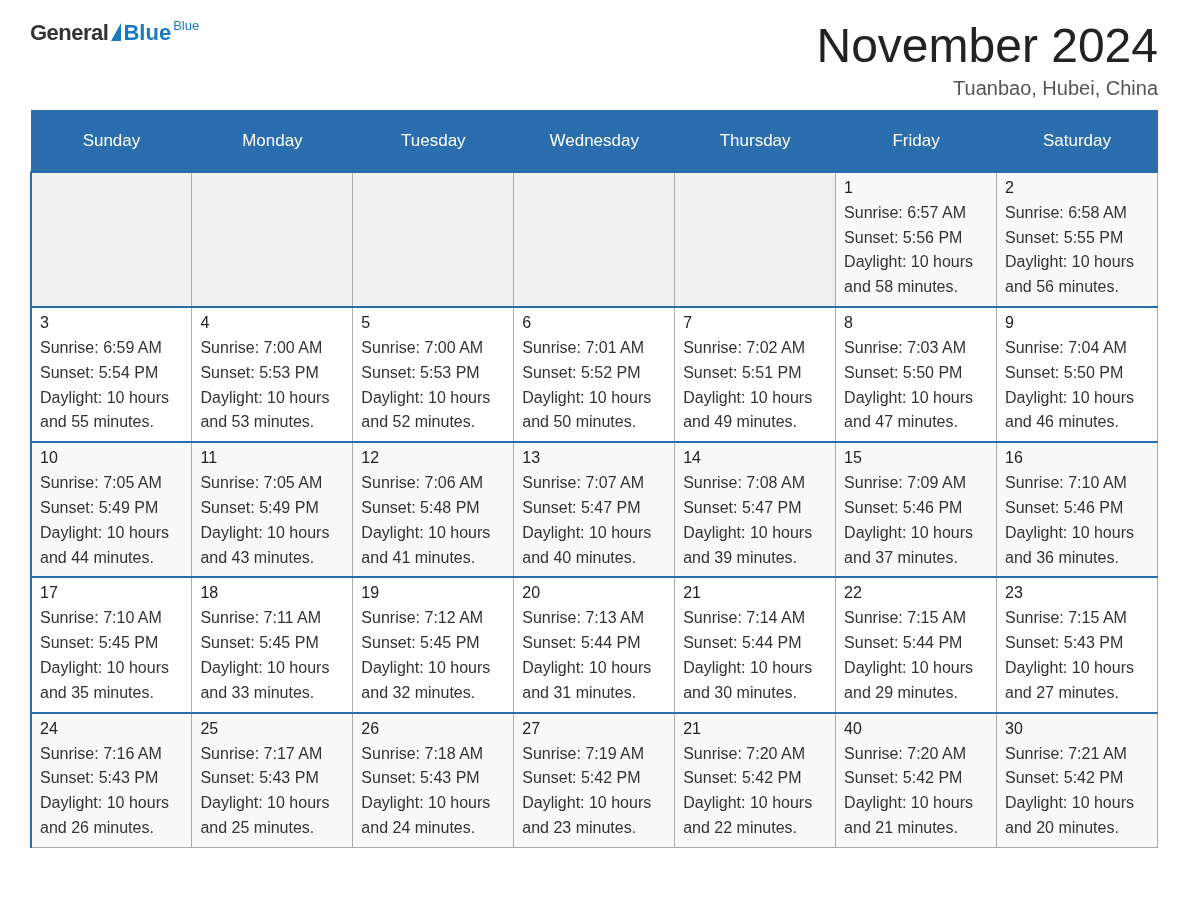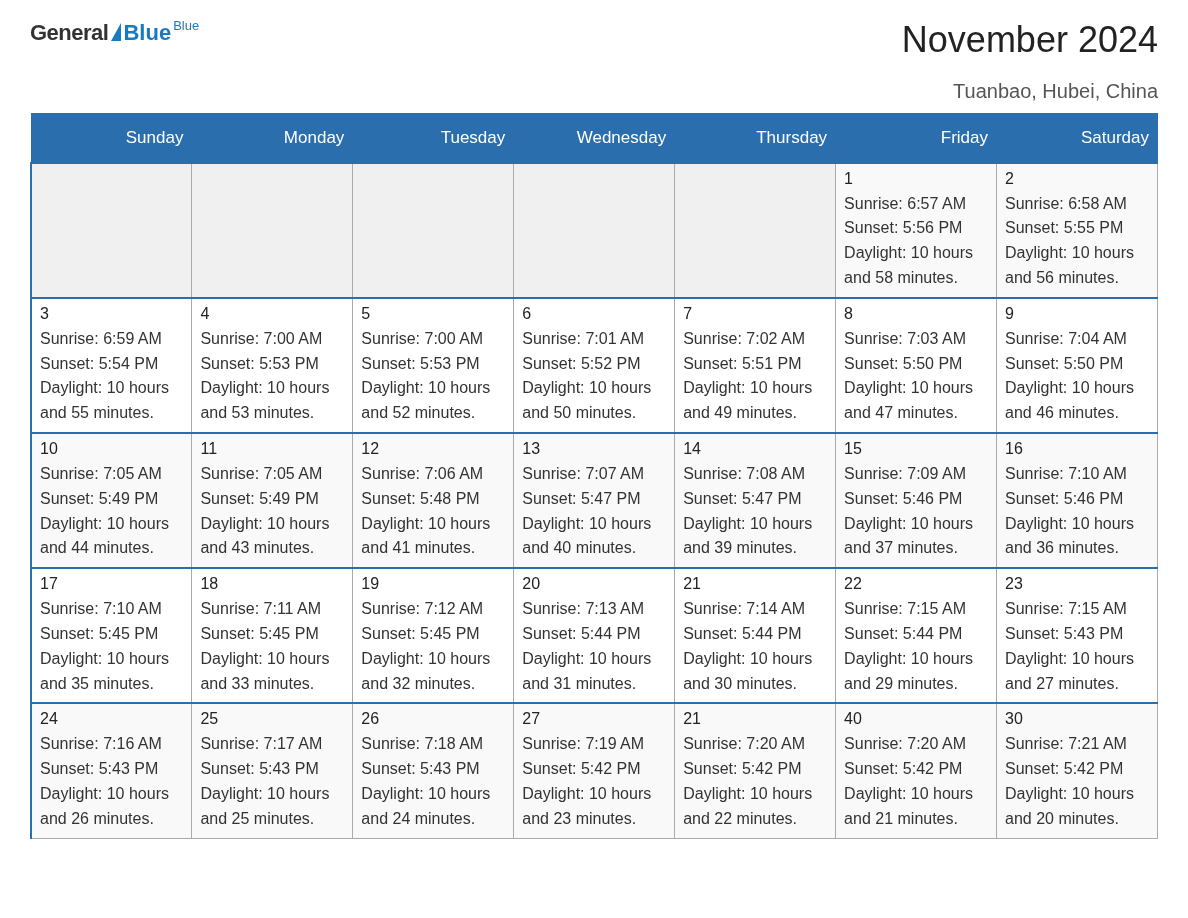--- a/index.html
+++ b/index.html
@@ -48,42 +48,42 @@
     .logo-tagline {
       font-size: 13px;
       color: #1a7abf;
       margin-top: -2px;
       margin-left: 2px;
     }
     .title-area {
       text-align: right;
     }
     .calendar-title {
-      font-size: 36px;
+      font-size: 48px;
       font-weight: normal;
       color: #222;
       line-height: 1.1;
     }
     .calendar-subtitle {
       font-size: 20px;
       color: #555;
-      margin-top: 20px;
+      margin-top: 4px;
     }
     table {
       width: 100%;
       border-collapse: collapse;
       margin-top: 10px;
     }
     thead tr th {
       background-color: #2a6ead;
       color: #fff;
       font-size: 17px;
       font-weight: normal;
-      padding: 14px 8px;
-      text-align: right;
+      padding: 20px 8px;
+      text-align: center;
       border: 1px solid #2a6ead;
       margin-top: 46px;
     }
     tbody tr td {
       border: 1px solid #aaa;
       vertical-align: top;
       padding: 6px 8px;
       width: 14.28%;
       min-height: 110px;
       height: 130px;

